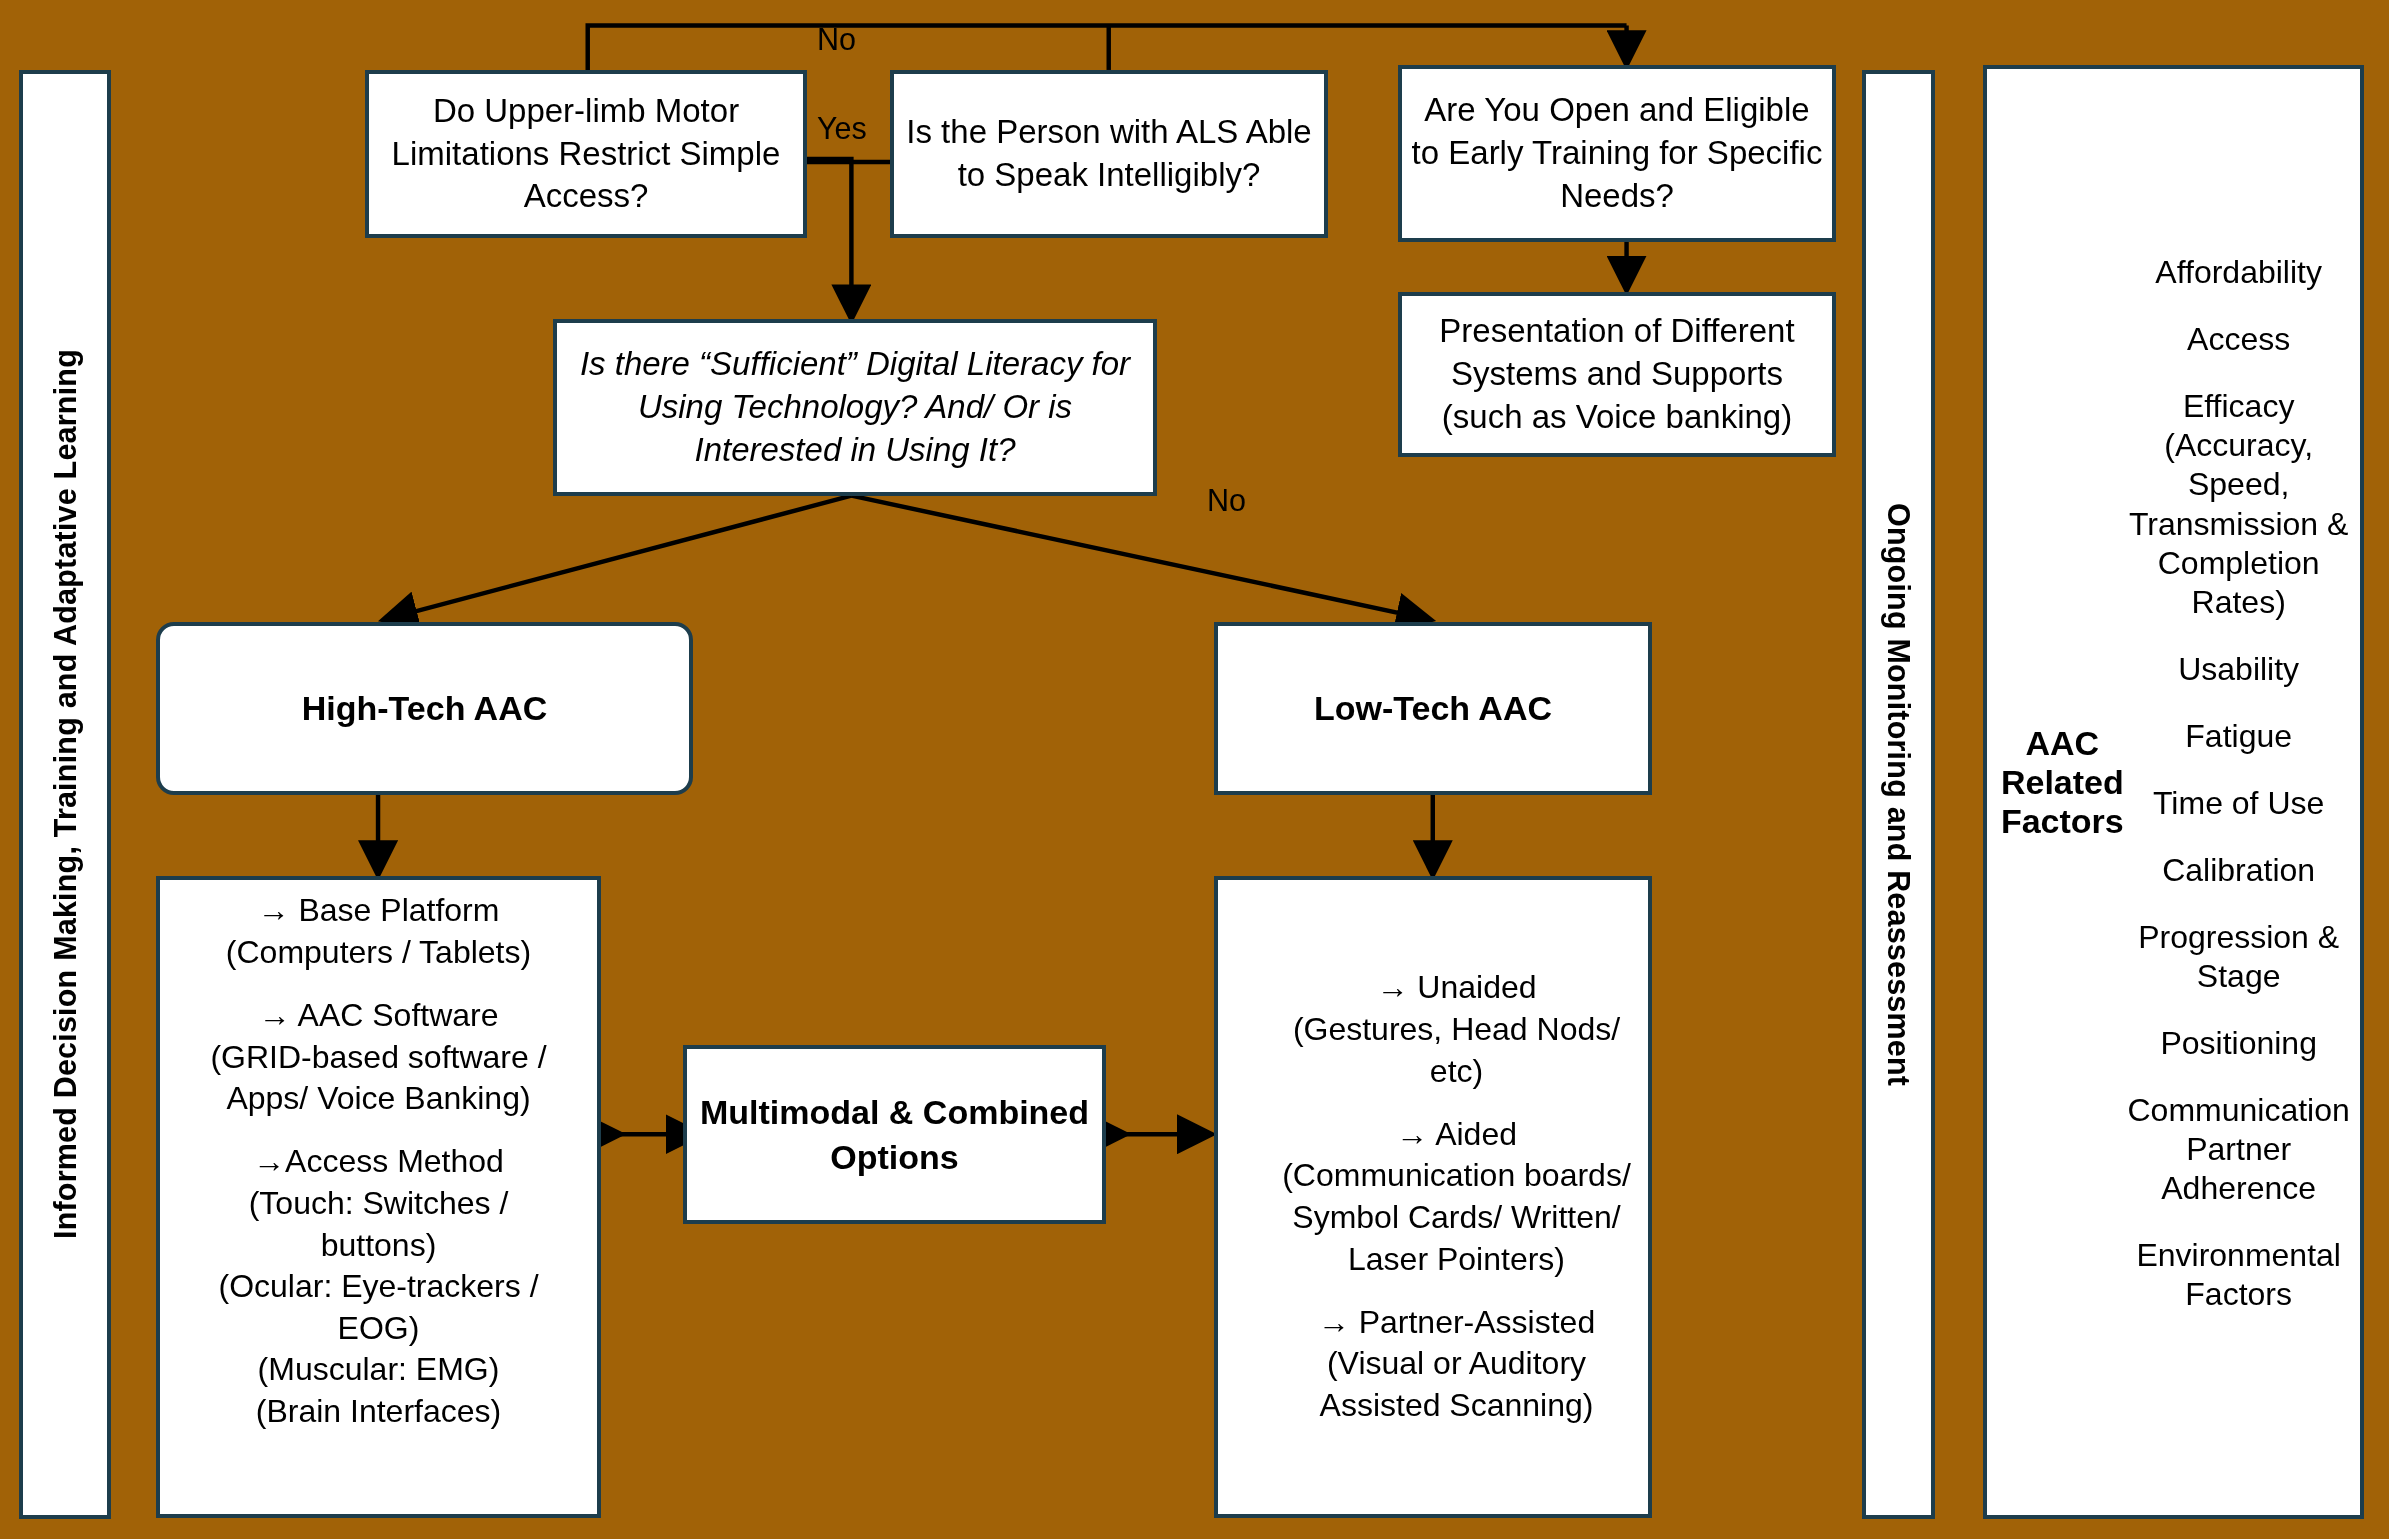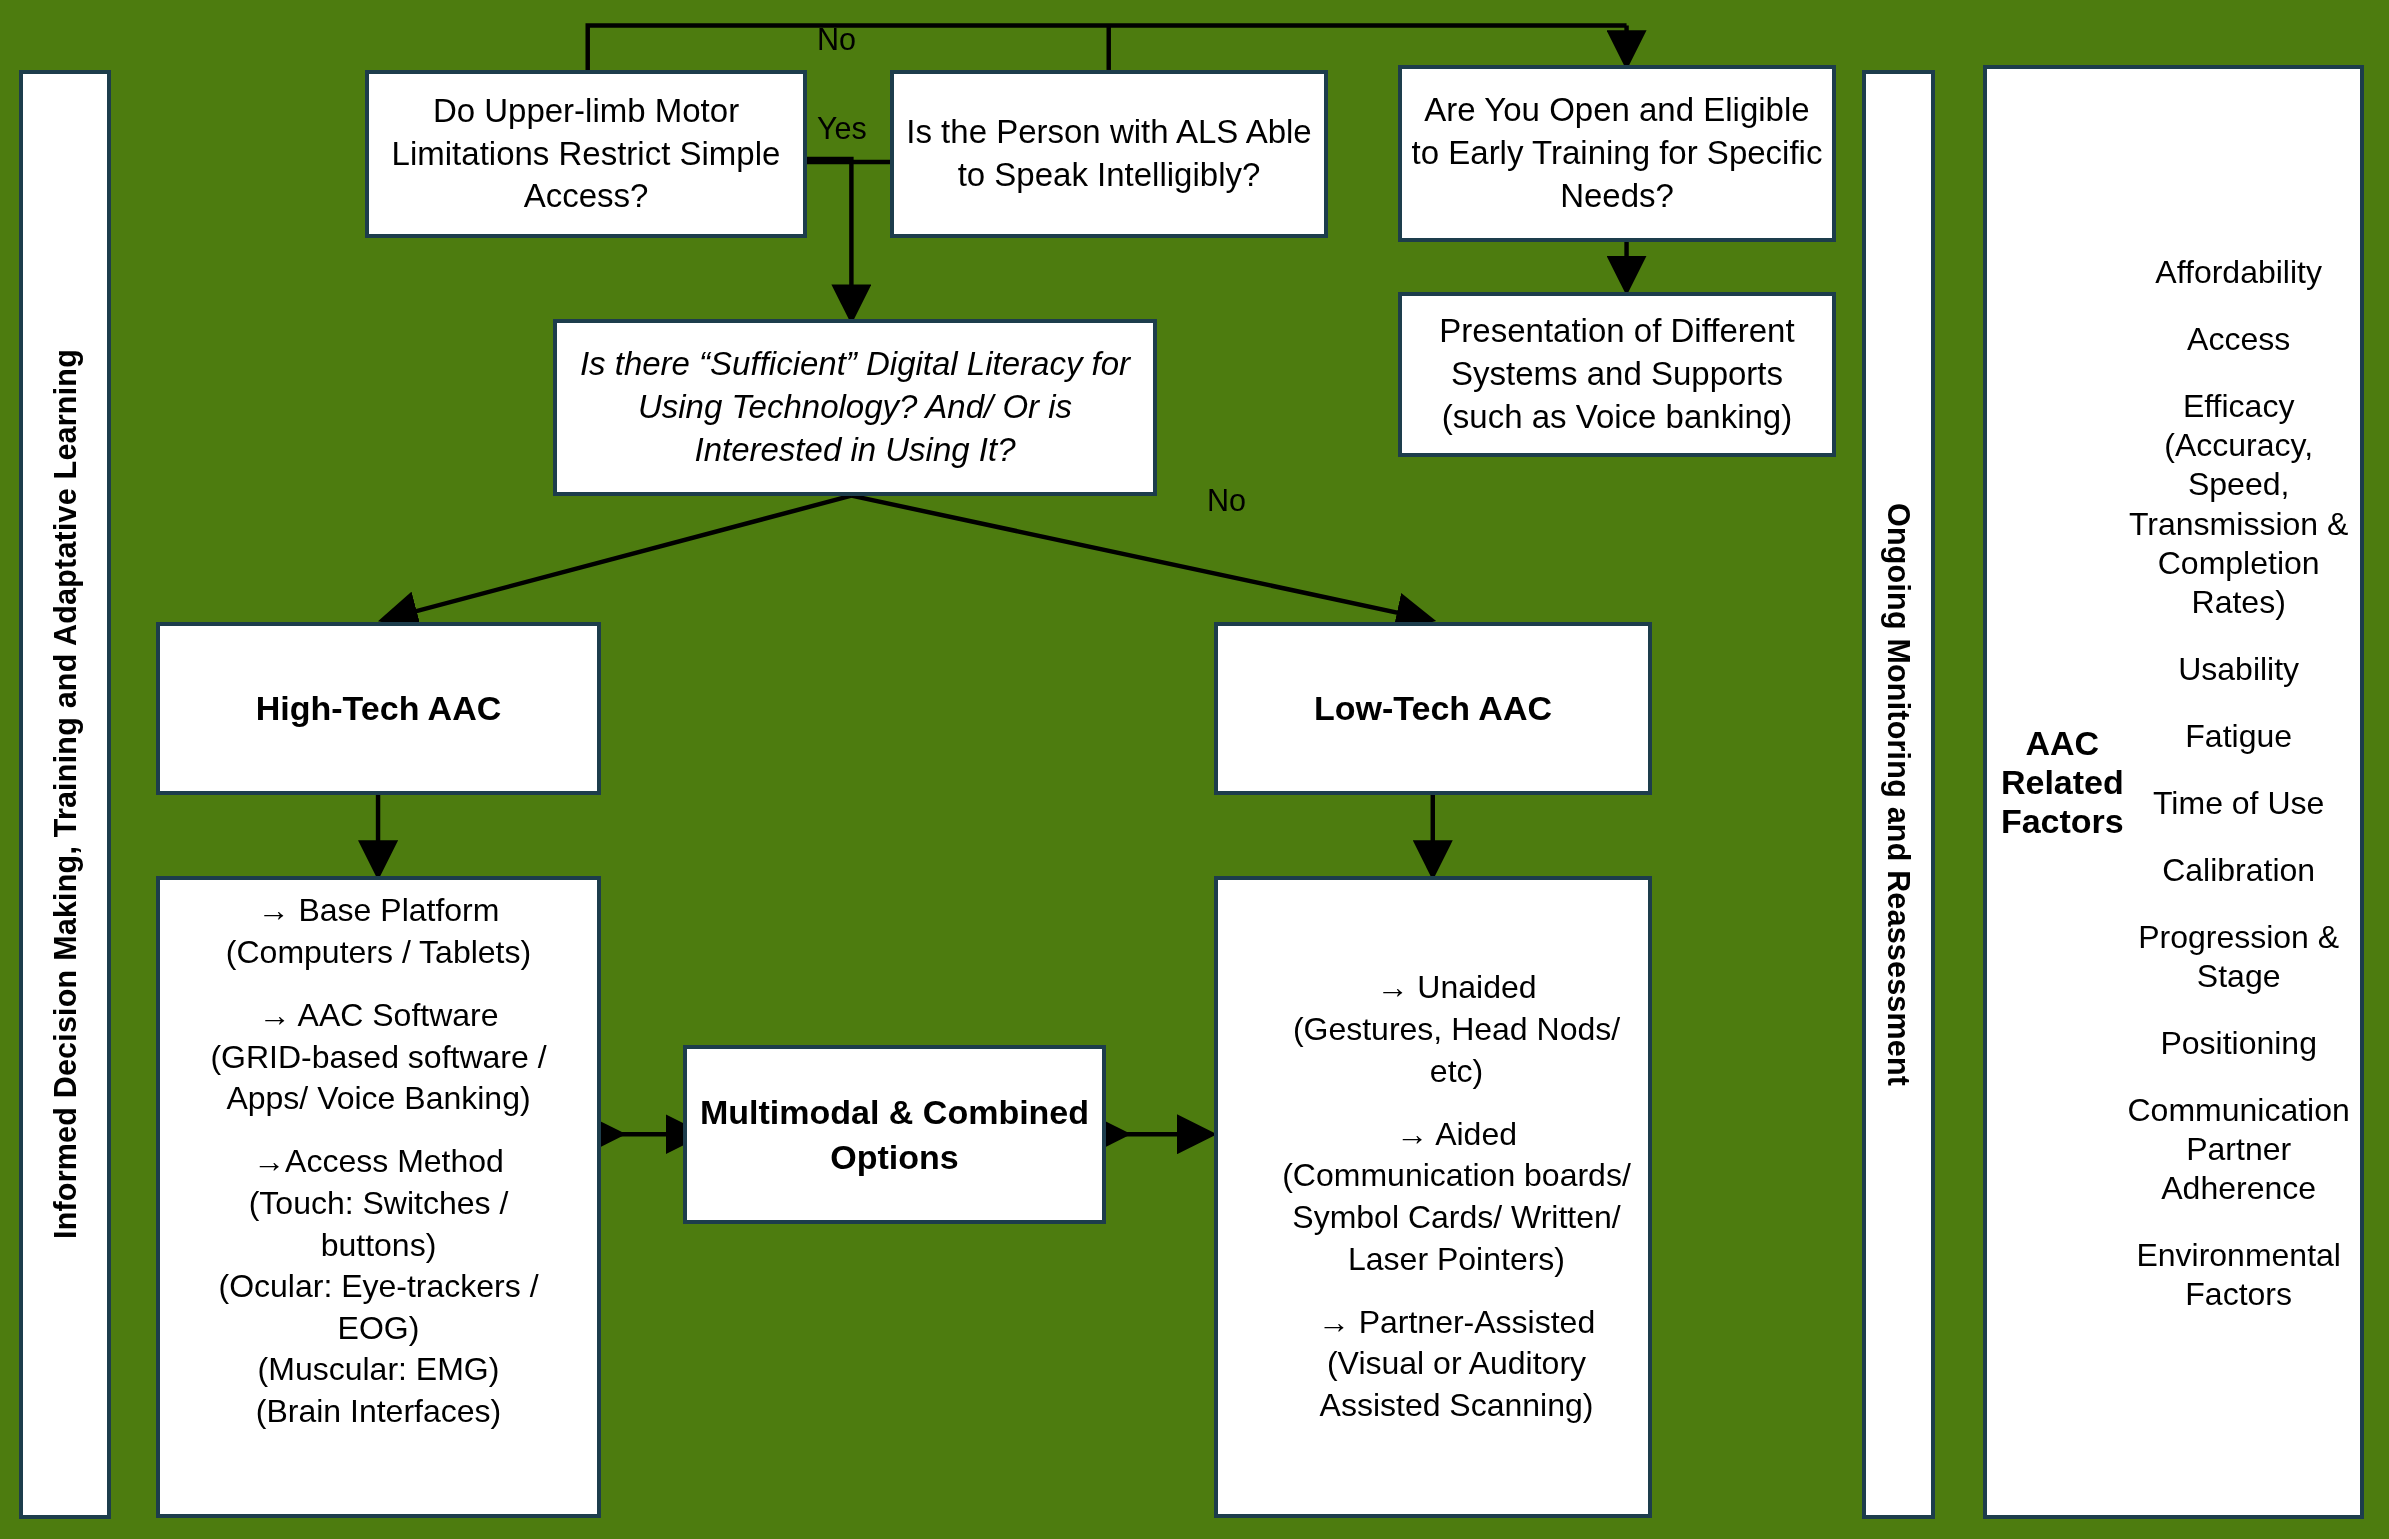--- a/index.html
+++ b/index.html
@@ -4,21 +4,21 @@
 <style>
   html,body{margin:0;padding:0;background:#ffffff;}
   body{
     font-family:"Liberation Sans", sans-serif;
     color:#000000;
   }
   #page{
     position:relative;
     width:2389px;
     height:1539px;
-    background:#4d7c0f;
+    background:#a16207;
     overflow:hidden;
   }
   .box{
     position:absolute;
     box-sizing:border-box;
     border:4.4px solid #1d3d4c;
     background:#ffffff;
     display:flex;
     align-items:center;
     justify-content:center;
@@ -147,21 +147,21 @@
   </div>
 
   <div class="box" style="left:1398px;top:292px;width:438px;height:165px;">
     <span class="txt q-txt">Presentation of Different Systems and Supports (such as Voice banking)</span>
   </div>
 
   <div class="box" style="left:553px;top:319px;width:604px;height:177px;font-style:italic;">
     <span class="txt q-txt">Is there “Sufficient” Digital Literacy for Using Technology? And/ Or is Interested in Using It?</span>
   </div>
 
-  <div class="box" style="left:156px;top:622px;width:445px;height:173px;">
+  <div class="box" style="left:156px;top:622px;width:537px;height:173px;border-radius:18px;">
     <span class="txt bold-txt">High-Tech AAC</span>
   </div>
 
   <div class="box" style="left:1214px;top:622px;width:438px;height:173px;">
     <span class="txt bold-txt">Low-Tech AAC</span>
   </div>
 
   <div class="box" style="left:683px;top:1045px;width:423px;height:179px;">
     <span class="txt bold-txt">Multimodal &amp; Combined Options</span>
   </div>

